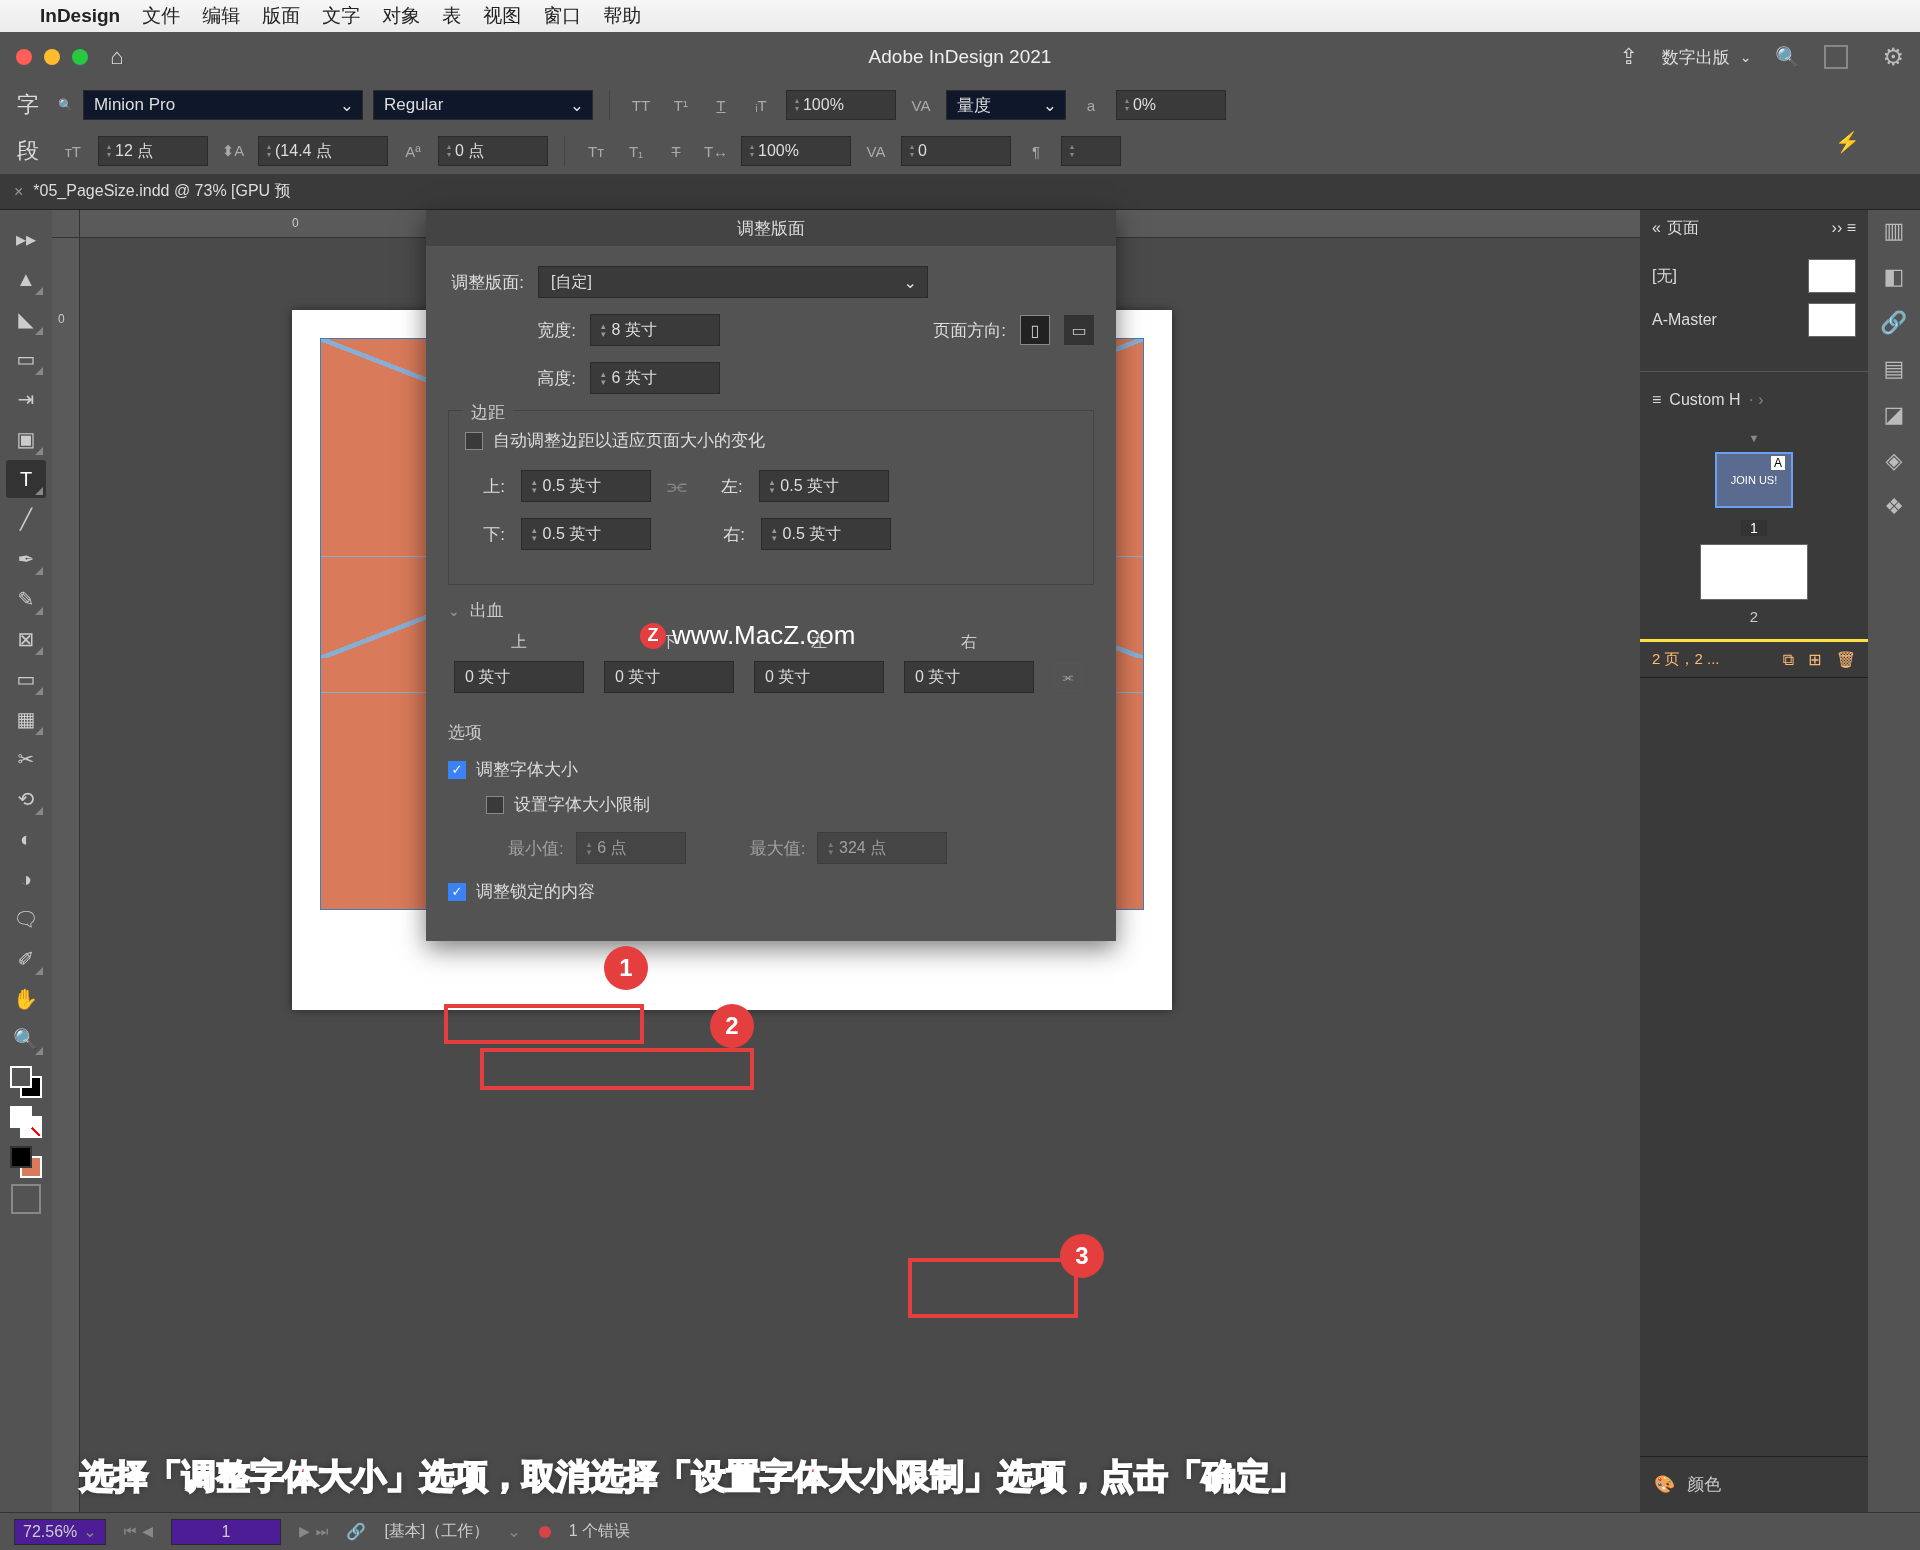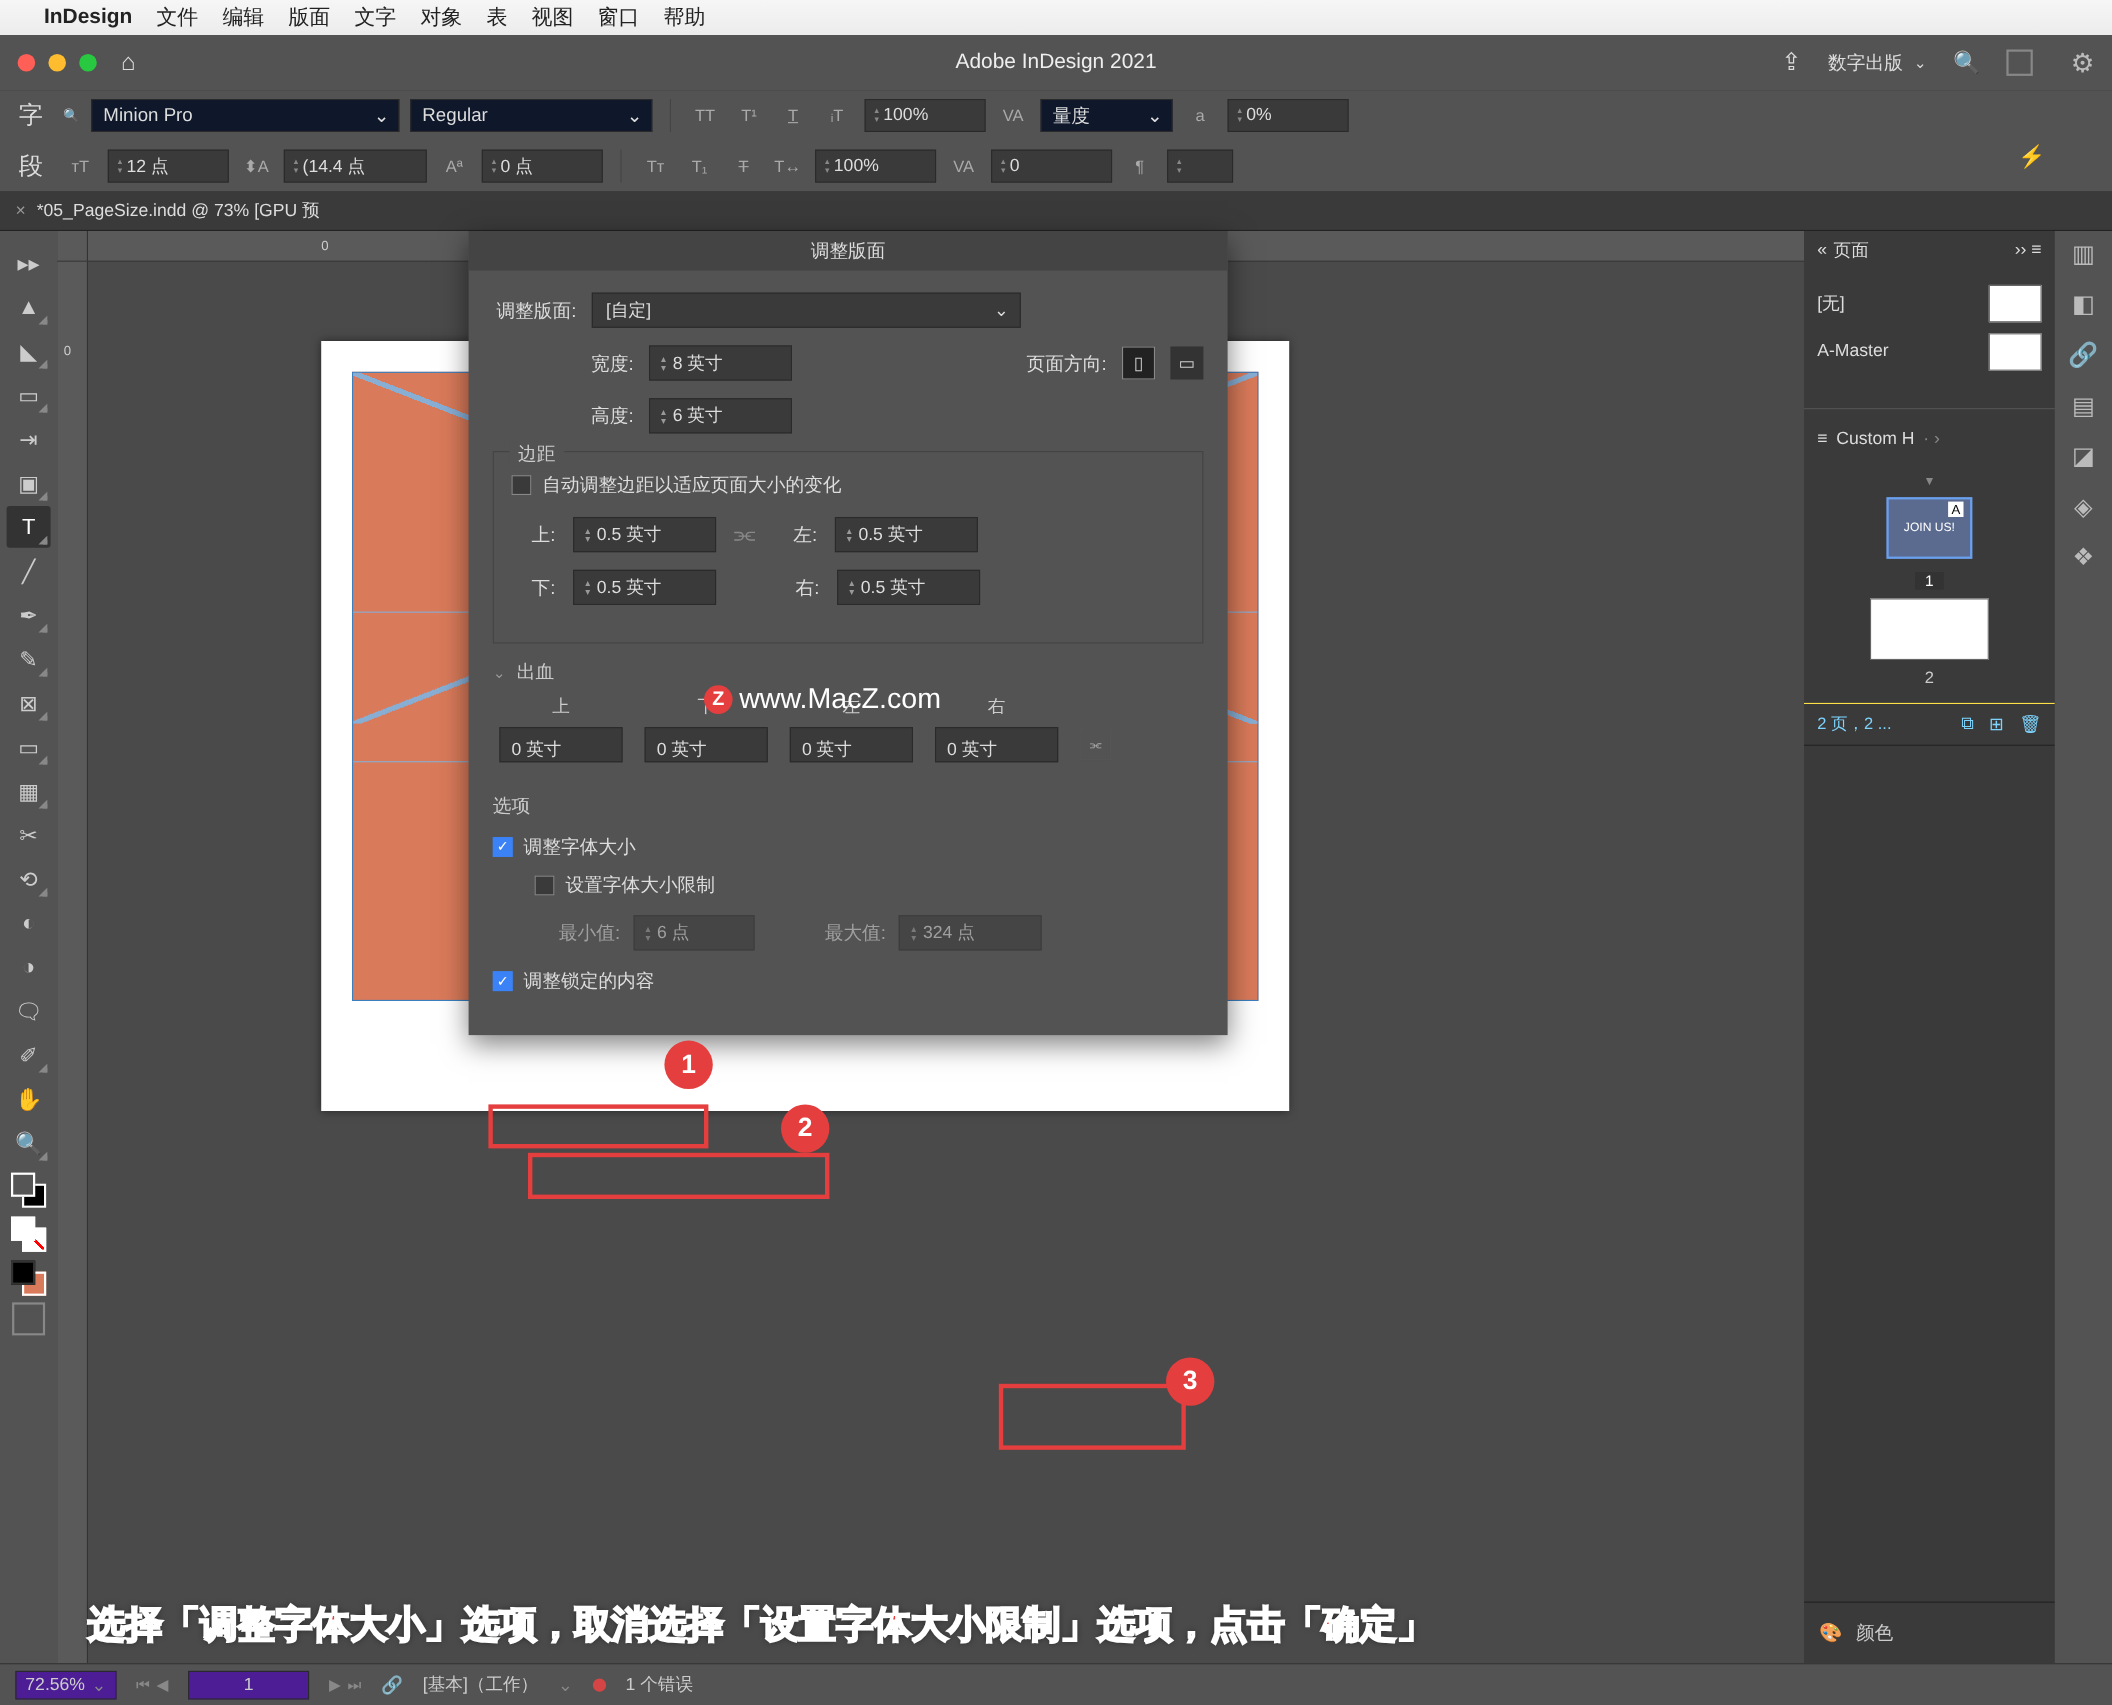--- a/index.html
+++ b/index.html
@@ -90,21 +90,21 @@
 .section-label::before { content: "⌄"; font-size: 14px; color: #999; }
 .section-label.noarrow::before { content: none; }
 .fieldset { border: 1px solid #444; padding: 18px 16px; margin-bottom: 14px; position: relative; }
 .fieldset-title { position: absolute; top: -10px; left: 14px; background: #535353; padding: 0 8px; color: #ccc; font-size: 17px; }
 .chk { display: flex; align-items: center; gap: 10px; font-size: 17px; color: #ddd; }
 .chk-box { width: 18px; height: 18px; border: 1px solid #888; background: #3a3a3a; display: flex; align-items: center; justify-content: center; font-size: 13px; }
 .chk-box.checked { background: #3b82f6; border-color: #3b82f6; color: #fff; }
 .bleed-row { display: flex; gap: 20px; padding: 0 6px 10px; align-items:flex-end;}
 .bleed-col { display:flex;flex-direction:column;align-items:center;gap:8px;}
 .bleed-col .hl{font-size:16px;color:#ccc;}
-.bleed-col .dinput{width:112px;align-items:flex-end;}
+.bleed-col .dinput{width:130px;}
 .link-ico{width:28px;height:28px;display:flex;align-items:center;justify-content:center;border:1px solid #555;color:#aaa;align-self:flex-end;margin-bottom:2px;}
 .dlg-buttons { display: flex; justify-content: flex-end; gap: 18px; padding-top: 14px; }
 .btn { width: 120px; height: 38px; border: 2px solid #aaa; border-radius: 20px; display: flex; align-items: center; justify-content: center; font-size: 17px; color: #eee; background: transparent; }
 .link-chain{color:#888;font-size:22px;}
 
 
 .hl-box{position:absolute;border:4px solid #e53e3e;z-index:110;}
 .badge{position:absolute;width:44px;height:44px;border-radius:50%;background:#e53e3e;color:#fff;font-size:24px;font-weight:600;display:flex;align-items:center;justify-content:center;z-index:115;}
 
 
@@ -113,21 +113,21 @@
 .panel{border-bottom:1px solid #222;}
 .panel-head{height:36px;display:flex;align-items:center;padding:0 12px;font-size:16px;color:#ddd;justify-content:space-between;}
 .panel-head .exp{display:flex;align-items:center;gap:6px;}
 .panel-body{padding:8px 12px 14px;}
 .master-row{display:flex;align-items:center;justify-content:space-between;height:44px;font-size:16px;color:#ddd;}
 .master-thumb{width:48px;height:34px;background:#fff;border:1px solid #666;}
 .page-thumb{width:78px;height:56px;background:#5b6b8f;border:2px solid #6aa0f0;position:relative;display:flex;align-items:center;justify-content:center;color:#fff;font-size:11px;text-align:center;}
 .page-thumb .A{position:absolute;top:2px;right:6px;background:#fff;color:#000;font-size:12px;padding:0 3px;}
 .page-thumb2{width:108px;height:56px;background:#fff;border:1px solid #666;}
 .page-num{background:#333;color:#fff;width:26px;text-align:center;font-size:14px;margin-top:4px;}
-.panel-foot{height:38px;border-top:1px solid #fde047;display:flex;align-items:center;padding:0 12px;font-size:15px;color:#7dd3fc;gap:14px;}
+.panel-foot{height:38px;border-top:3px solid #fde047;display:flex;align-items:center;padding:0 12px;font-size:15px;color:#fdba74;gap:14px;}
 .panel-foot .ic{font-size:16px;}
 .color-panel{margin-top:auto;height:56px;border-top:1px solid #222;display:flex;align-items:center;padding:0 14px;gap:12px;font-size:17px;}
 
 .right-iconbar{width:52px;background:#535353;display:flex;flex-direction:column;align-items:center;padding-top:8px;gap:20px;}
 .right-iconbar .ric{font-size:22px;color:#bbb;}
 
 
 .statusbar{position:absolute;bottom:0;left:0;right:0;height:38px;background:#535353;display:flex;align-items:center;padding:0 14px;gap:18px;font-size:16px;color:#ccc;border-top:1px solid #333;}
 .zoom-sel{background:#4c1d95;border:1px solid #2a2a2a;height:26px;padding:0 8px;display:flex;align-items:center;}
 .nav-arrows{display:flex;gap:6px;color:#888;font-size:14px;}

